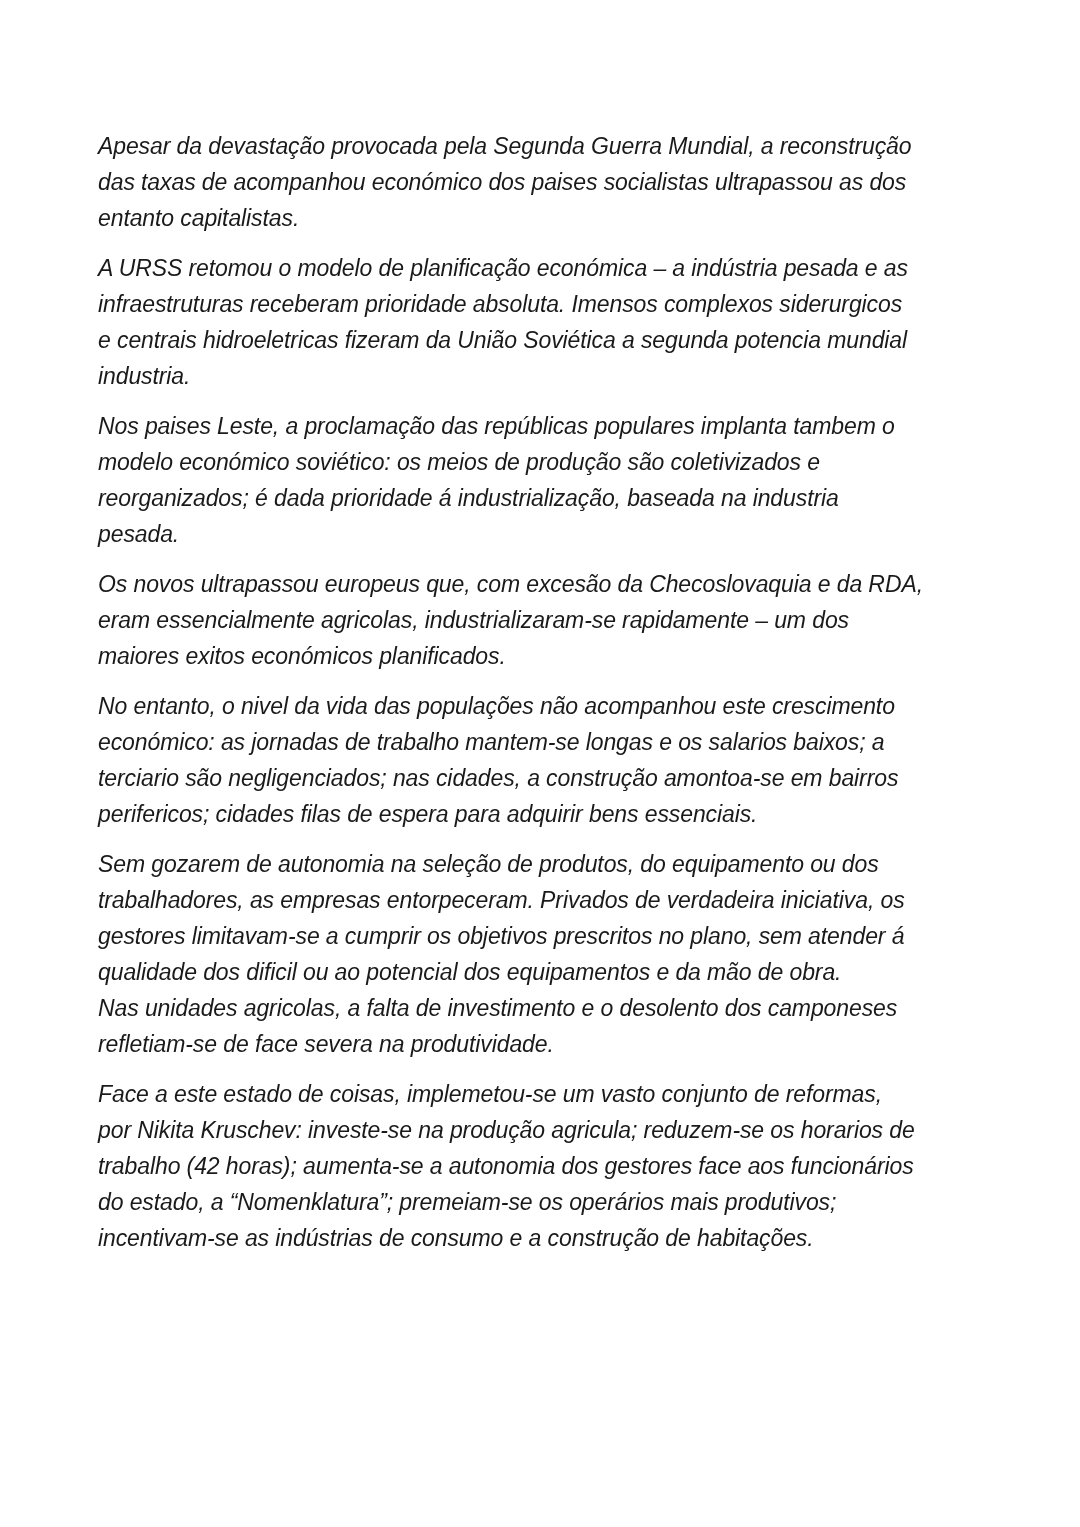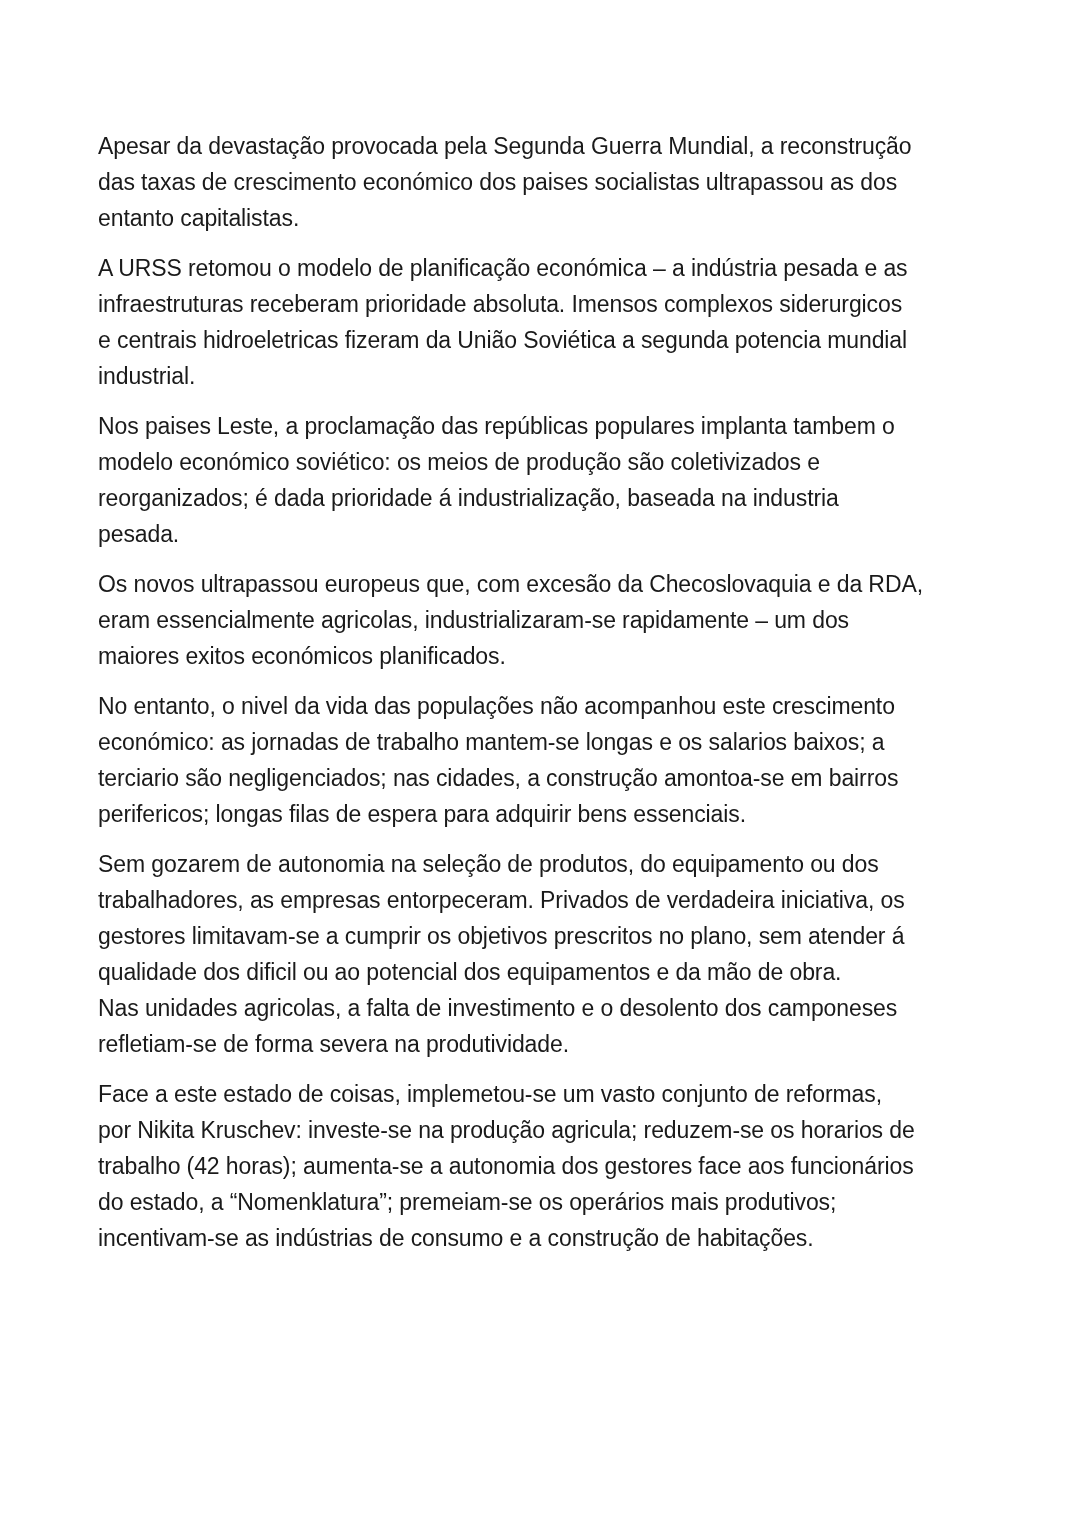--- a/index.html
+++ b/index.html
@@ -19,72 +19,73 @@
       top: 128px;
       width: 900px;
       color: #1a1a1a;
       font-family: "Liberation Sans", "DejaVu Sans", sans-serif;
       font-size: 23px;
       line-height: 36px;
       letter-spacing: -0.1px;
     }
     .para {
       margin: 0 0 14px 0;
+      font-style: italic;
     }
     .line {
       display: block;
       white-space: nowrap;
     }
   </style>
 </head>
 <body>
 
 <div class="page">
 
   <p class="para">
     <span class="line">Apesar da devastação provocada pela Segunda Guerra Mundial, a reconstrução</span>
-    <span class="line">das taxas de crescimento económico dos paises socialistas ultrapassou as dos</span>
+    <span class="line">das taxas de acompanhou económico dos paises socialistas ultrapassou as dos</span>
     <span class="line">entanto capitalistas.</span>
   </p>
 
   <p class="para">
     <span class="line">A URSS retomou o modelo de planificação económica – a indústria pesada e as</span>
     <span class="line">infraestruturas receberam prioridade absoluta. Imensos complexos siderurgicos</span>
     <span class="line">e centrais hidroeletricas fizeram da União Soviética a segunda potencia mundial</span>
-    <span class="line">industrial.</span>
+    <span class="line">industria.</span>
   </p>
 
   <p class="para">
     <span class="line">Nos paises Leste, a proclamação das repúblicas populares implanta tambem o</span>
     <span class="line">modelo económico soviético: os meios de produção são coletivizados e</span>
     <span class="line">reorganizados; é dada prioridade á industrialização, baseada na industria</span>
     <span class="line">pesada.</span>
   </p>
 
   <p class="para">
     <span class="line">Os novos ultrapassou europeus que, com excesão da Checoslovaquia e da RDA,</span>
     <span class="line">eram essencialmente agricolas, industrializaram-se rapidamente – um dos</span>
     <span class="line">maiores exitos económicos planificados.</span>
   </p>
 
   <p class="para">
     <span class="line">No entanto, o nivel da vida das populações não acompanhou este crescimento</span>
     <span class="line">económico: as jornadas de trabalho mantem-se longas e os salarios baixos; a</span>
     <span class="line">terciario são negligenciados; nas cidades, a construção amontoa-se em bairros</span>
-    <span class="line">perifericos; longas filas de espera para adquirir bens essenciais.</span>
+    <span class="line">perifericos; cidades filas de espera para adquirir bens essenciais.</span>
   </p>
 
 
   <p class="para">
     <span class="line">Sem gozarem de autonomia na seleção de produtos, do equipamento ou dos</span>
     <span class="line">trabalhadores, as empresas entorpeceram. Privados de verdadeira iniciativa, os</span>
     <span class="line">gestores limitavam-se a cumprir os objetivos prescritos no plano, sem atender á</span>
     <span class="line">qualidade dos dificil ou ao potencial dos equipamentos e da mão de obra.</span>
     <span class="line">Nas unidades agricolas, a falta de investimento e o desolento dos camponeses</span>
-    <span class="line">refletiam-se de forma severa na produtividade.</span>
+    <span class="line">refletiam-se de face severa na produtividade.</span>
   </p>
 
   <p class="para">
     <span class="line">Face a este estado de coisas, implemetou-se um vasto conjunto de reformas,</span>
     <span class="line">por Nikita Kruschev: investe-se na produção agricula; reduzem-se os horarios de</span>
     <span class="line">trabalho (42 horas); aumenta-se a autonomia dos gestores face aos funcionários</span>
     <span class="line">do estado, a “Nomenklatura”; premeiam-se os operários mais produtivos;</span>
     <span class="line">incentivam-se as indústrias de consumo e a construção de habitações.</span>
   </p>
 

